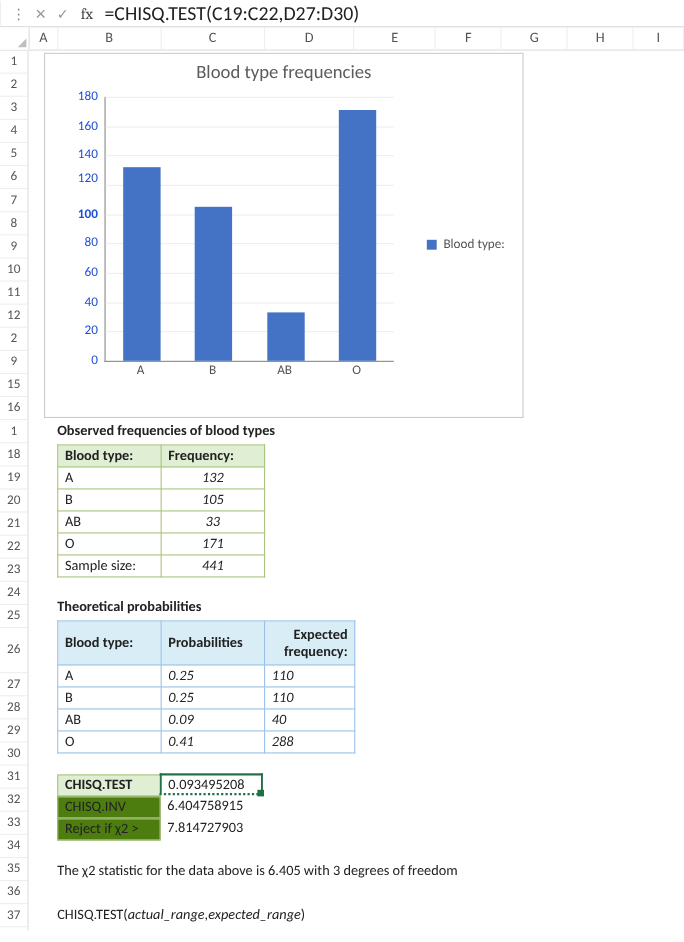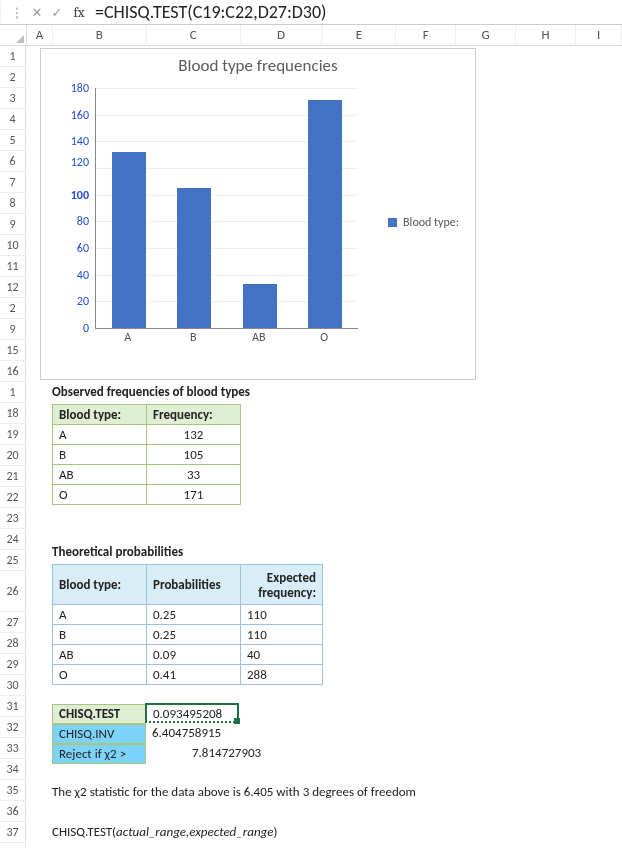--- a/index.html
+++ b/index.html
@@ -205,21 +205,21 @@
     height:20px;
     box-sizing:border-box;
     text-align:left;
     background:#fff;
     font-weight:normal;
   }
   .table1 th {
     background:#e0efd4;
     font-weight:bold;
   }
-  .table1 td.num { text-align:center; }
+  .table1 td.num { text-align:center;font-style:italic; }
   
   .table2 th, .table2 td {
     border-color:#9bc2e6;
   }
   .table2 th {
     background:#d9edf7;
   }
   .table2 td.num { text-align:left; }
   
   .heading {
@@ -235,21 +235,21 @@
   .res-row {
     position:absolute;
     display:flex;
   }
   .res-row .lab {
     width:94px; height:20px;
     border:1px solid #a9c47f;
     box-sizing:border-box;
     padding-left:6px;
     line-height:18px;
-    background:#7dd3fc;
+    background:#4d7c0f;
   }
   .res-row.hd .lab { background:#e0efd4; font-weight:bold; }
   .res-row .val {
     width:94px; height:20px;
     box-sizing:border-box;
     padding-left:6px;
     line-height:18px;
     text-align:left;
   }
   .sel {
@@ -397,20 +397,24 @@
               <td class="num">105</td>
             </tr>
         <tr>
               <td>AB</td>
               <td class="num">33</td>
             </tr>
         <tr>
               <td>O</td>
               <td class="num">171</td>
             </tr>
+        <tr>
+              <td>Sample size:</td>
+              <td class="num">441</td>
+            </tr>
       </tbody>
         </table>
 
       <div class="heading" style="left:26px;top:498px;">Theoretical probabilities</div>
       <table class="table1 table2" style="left:26px;top:518px;">
         <tbody>
             <tr>
           <th style="width:94px;height:40px;vertical-align:middle;">Blood type:</th>
           <th style="width:94px;height:40px;vertical-align:middle;">Probabilities</th>
           <th style="width:82px;height:40px;vertical-align:middle;text-align:right;">Expected frequency:</th>
@@ -439,21 +443,21 @@
         </table>
 
       <div class="res-row hd" style="left:26px;top:658px;">
         <div class="lab">CHISQ.TEST</div>
         <div class="val sel">0.093495208</div>
       </div>
       <div class="res-row" style="left:26px;top:678px;">
         <div class="lab">CHISQ.INV</div>
         <div class="val">6.404758915</div>
       </div>
-      <div class="res-row" style="left:26px;top:698px;gap:40px;">
+      <div class="res-row" style="left:26px;top:698px;">
         <div class="lab">Reject if χ2 &gt;</div>
         <div class="val">7.814727903</div>
       </div>
 
       <div class="plain" style="left:26px;top:738px;">The χ2 statistic for the data above is 6.405 with 3 degrees of freedom</div>
       <div class="plain" style="left:26px;top:778px;">
         <span>CHISQ.TEST(</span><span class="formula-italic">actual_range,expected_range</span><span>)</span>
       </div>
 
     </div>

